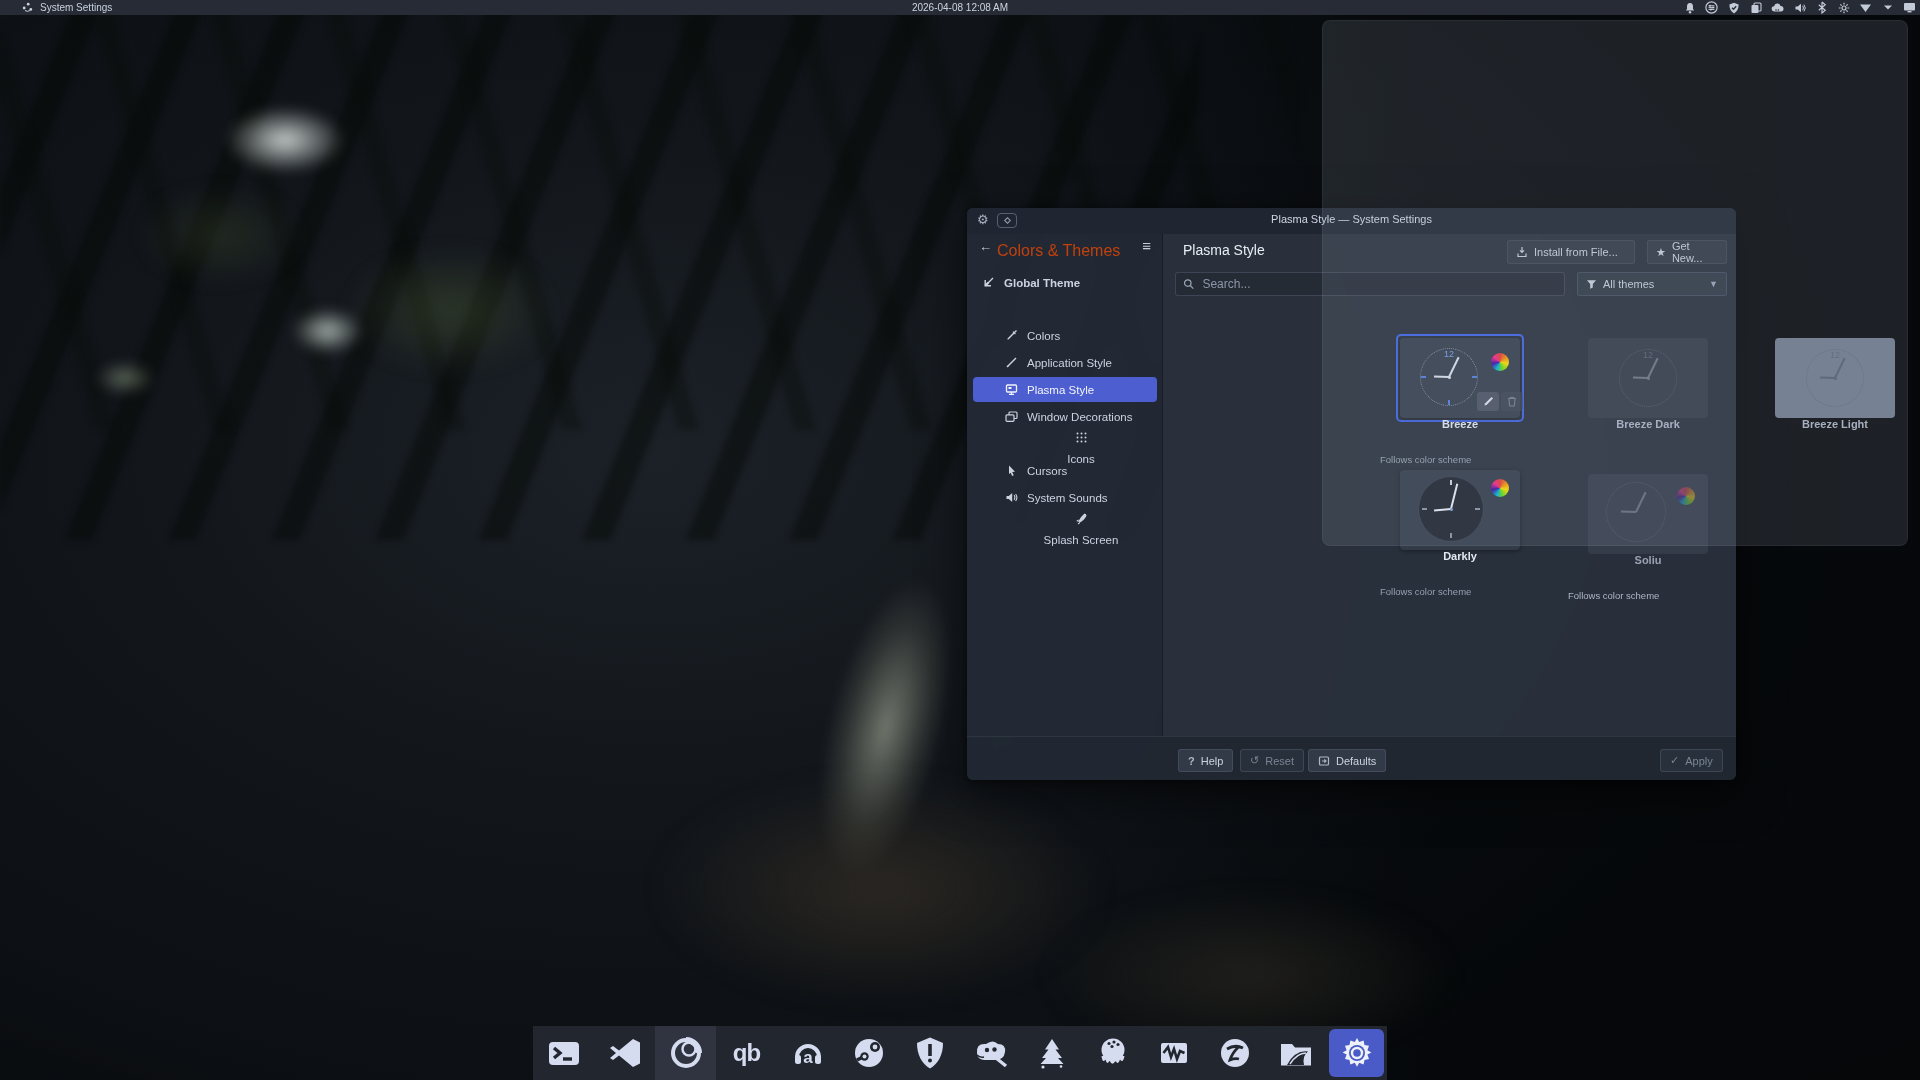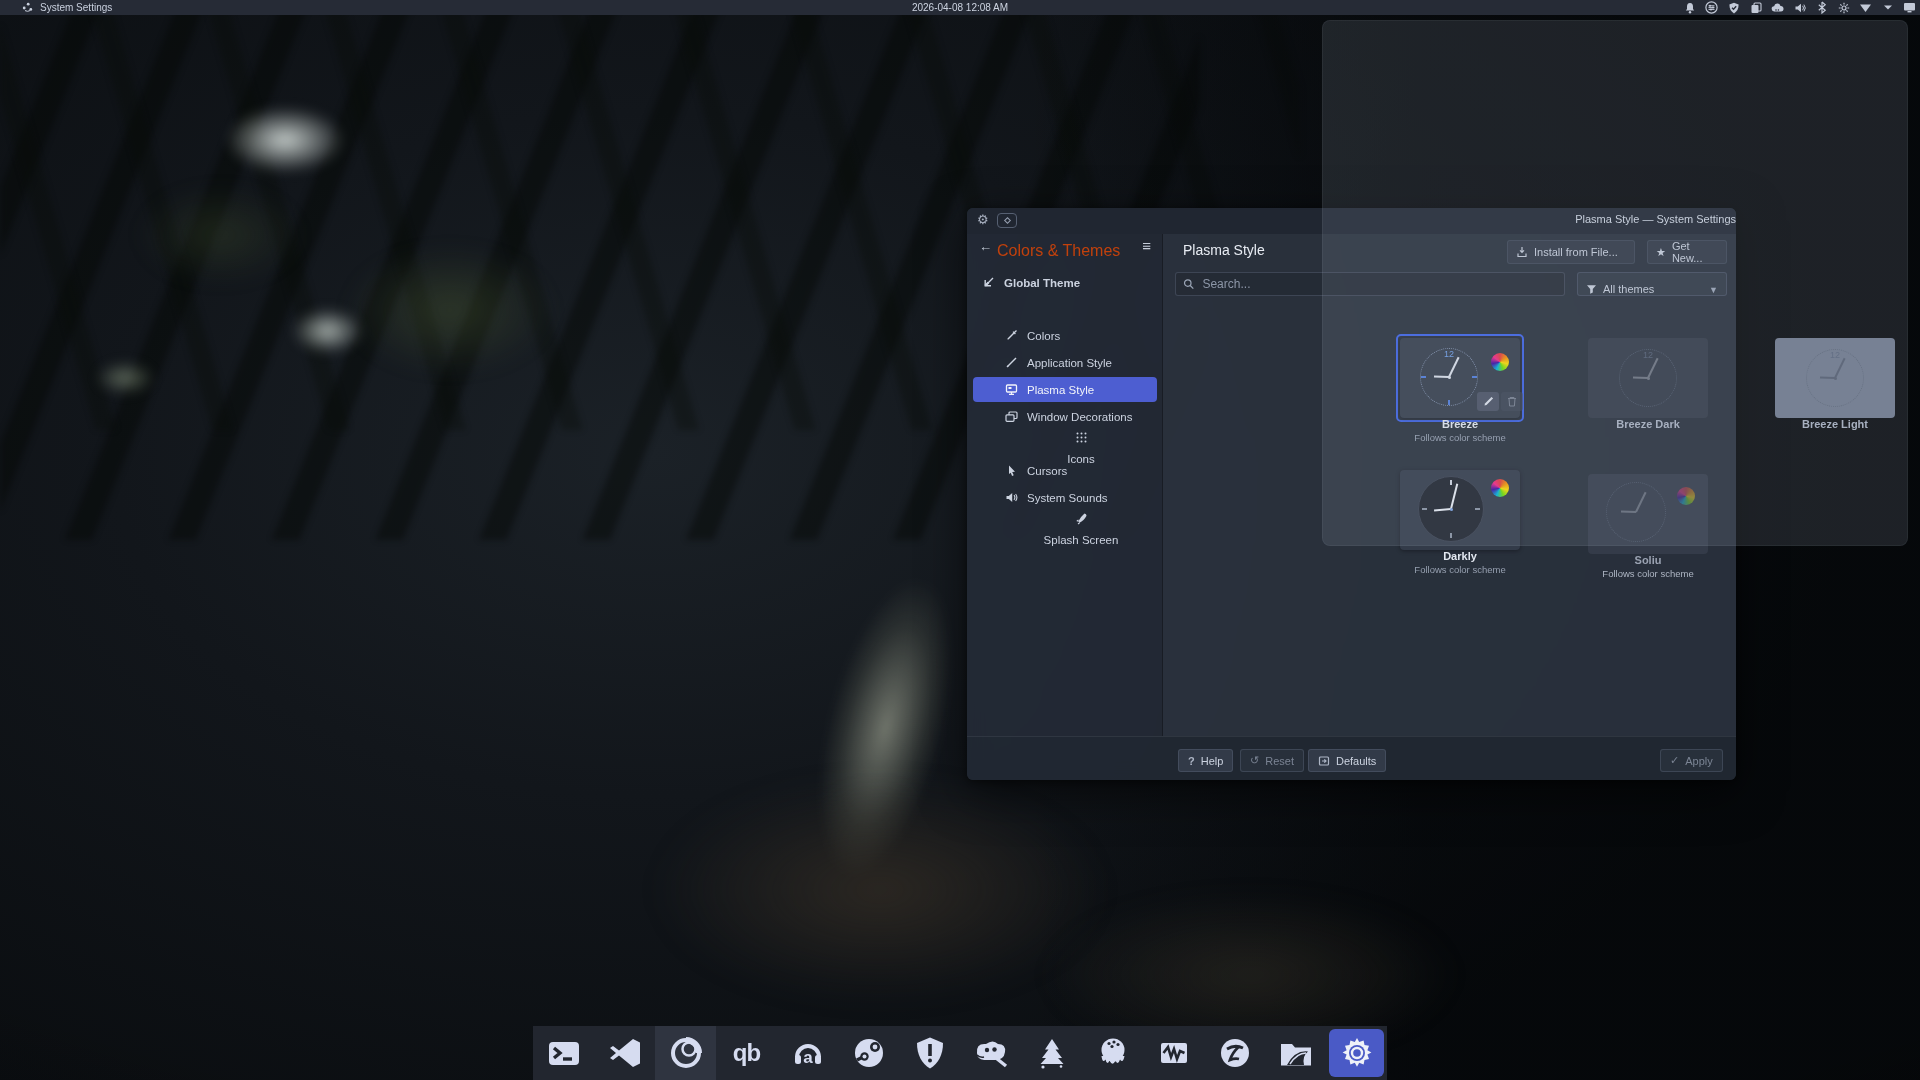--- a/index.html
+++ b/index.html
@@ -28,48 +28,48 @@
   .panel{left:0;top:0;width:1920px;height:15px;background:#262b36;display:flex;align-items:center;color:#c9d0de;font-size:10px;z-index:40;}
   .panel-left{position:absolute;left:22px;top:0;height:15px;display:flex;align-items:center;gap:7px;}
   .panel-clock{position:absolute;left:0;width:1920px;text-align:center;top:2px;font-size:10px;color:#cdd4e1;}
   .tray{position:absolute;right:2px;top:0;height:15px;display:flex;align-items:center;gap:9px;padding-right:2px;}
   .tray .ti{width:13px;height:13px;display:flex;align-items:center;justify-content:center;color:#c3cad8;}
   .tray svg{display:block;}
 
   
   .window{left:967px;top:208px;width:769px;height:572px;border-radius:6px;background:rgba(40,48,61,.9);box-shadow:0 12px 46px rgba(0,0,0,.6), 0 2px 8px rgba(0,0,0,.45);z-index:10;backdrop-filter:blur(10px);color:#d7dde8;}
   .titlebar{position:absolute;left:0;top:0;width:769px;height:26px;background:rgba(31,38,48,.75);border-radius:6px 6px 0 0;}
-  .titlebar-title{position:absolute;left:0;top:5px;width:769px;text-align:right;font-size:11px;color:#cfd6e2;}
+  .titlebar-title{position:absolute;left:0;top:5px;width:769px;text-align:center;font-size:11px;color:#cfd6e2;}
   .tb-gear{position:absolute;left:10px;top:4px;font-size:13px;line-height:16px;color:#a7afbf;}
   .tb-pin{position:absolute;left:30px;top:5px;width:20px;height:15px;border:1px solid #566072;border-radius:4px;display:flex;align-items:center;justify-content:center;}
   .tb-pin .dia{width:5px;height:5px;border:1px solid #97a0b1;transform:rotate(45deg);}
 
   .sidebar{position:absolute;left:0;top:26px;width:196px;height:502px;background:rgba(32,39,49,.55);border-right:1px solid rgba(0,0,0,.28);}
   .side-head{position:absolute;left:0;top:0;width:196px;height:30px;}
   .back-arrow{position:absolute;left:12px;top:5px;font-size:13px;color:#c6cdda;}
   .side-title{position:absolute;left:30px;top:8px;font-size:16px;color:#c2410c;}
   .burger{position:absolute;right:12px;top:3px;font-size:15px;color:#c6cdda;}
   .side-item{position:absolute;left:6px;width:184px;height:25px;display:flex;align-items:center;gap:9px;border-radius:4px;color:#ccd3e0;font-size:11.5px;padding-left:32px;}
   .side-item.toplevel{padding-left:9px;}
   .side-item.selected{background:#4d5ed1;color:#f2f4fa;}
   .side-item svg{flex:0 0 auto;display:block;}
 
   .content{position:absolute;left:196px;top:26px;width:573px;height:502px;background:rgba(255,255,255,.02);}
   .page-title{position:absolute;left:20px;top:8px;font-size:14px;color:#e8ecf3;}
   .hbtn{position:absolute;top:6px;height:24px;display:flex;align-items:center;gap:6px;font-size:11px;color:#c6cdda;padding:0 8px;border-radius:3px;background:rgba(58,67,82,.45);border:1px solid rgba(90,100,118,.35);}
   .searchbox{position:absolute;left:12px;top:38px;width:390px;height:24px;border:1px solid rgba(94,105,124,.45);border-radius:3px;background:rgba(22,27,35,.25);display:flex;align-items:center;padding:0 7px;gap:6px;}
   .searchbox input{background:transparent;border:0;outline:0;color:#cfd6e2;font-size:12px;width:100%;font-family:"Liberation Sans",sans-serif;}
   .searchbox input::placeholder{color:#8d97a8;}
-  .combo{position:absolute;left:414px;top:38px;width:150px;height:24px;border:1px solid rgba(94,105,124,.45);border-radius:3px;background:rgba(58,67,82,.4);display:flex;align-items:flex-end;gap:6px;padding:0 8px;font-size:11px;color:#c6cdda;}
+  .combo{position:absolute;left:414px;top:38px;width:150px;height:24px;border:1px solid rgba(94,105,124,.45);border-radius:3px;background:rgba(58,67,82,.4);display:flex;align-items:center;gap:6px;padding:0 8px;font-size:11px;color:#c6cdda;}
   .combo .chev{margin-left:auto;font-size:9px;color:#9aa4b5;}
 
   .card{position:absolute;width:120px;height:80px;border-radius:4px;background:#38404e;box-shadow:0 1px 4px rgba(0,0,0,.35);}
   .sel-ring{position:absolute;left:233px;top:100px;width:128px;height:88px;border:2px solid #3e64e8;border-radius:5px;}
   .card-name{position:absolute;width:160px;text-align:center;font-size:11px;font-weight:bold;color:#e3e8f0;}
-  .card-sub{position:absolute;width:160px;text-align:center;font-size:9.5px;color:#96a0b0;}
+  .card-sub{position:absolute;width:160px;text-align:left;font-size:9.5px;color:#96a0b0;margin-top:22px;}
   .wheel{position:absolute;width:18px;height:18px;border-radius:50%;background:conic-gradient(#e5383b,#f48c06,#ffdd00,#70e000,#00b4d8,#3a0ca3,#f72585,#e5383b);filter:blur(.4px);}
   .mini-btn{position:absolute;width:22px;height:19px;border-radius:3px;background:#4a5263;display:flex;align-items:center;justify-content:center;}
   .clock{position:absolute;border-radius:50%;}
   .clock .ring{position:absolute;inset:0;border:1px dotted #7e8ea8;border-radius:50%;}
   .clock .twelve{position:absolute;top:1px;left:0;width:100%;text-align:center;font-size:9px;color:#6f9fe8;}
   .clock .dash{position:absolute;background:#4f7ddc;}
   .hand{position:absolute;left:50%;top:50%;background:#dbe0ea;transform-origin:50% 100%;}
   .cdot{position:absolute;left:50%;top:50%;width:3px;height:3px;margin:-1.5px;border-radius:50%;background:#dbe0ea;}
 
   .footer{position:absolute;left:0;top:528px;width:769px;height:44px;background:rgba(30,36,46,.55);border-top:1px solid rgba(255,255,255,.07);border-radius:0 0 6px 6px;}

